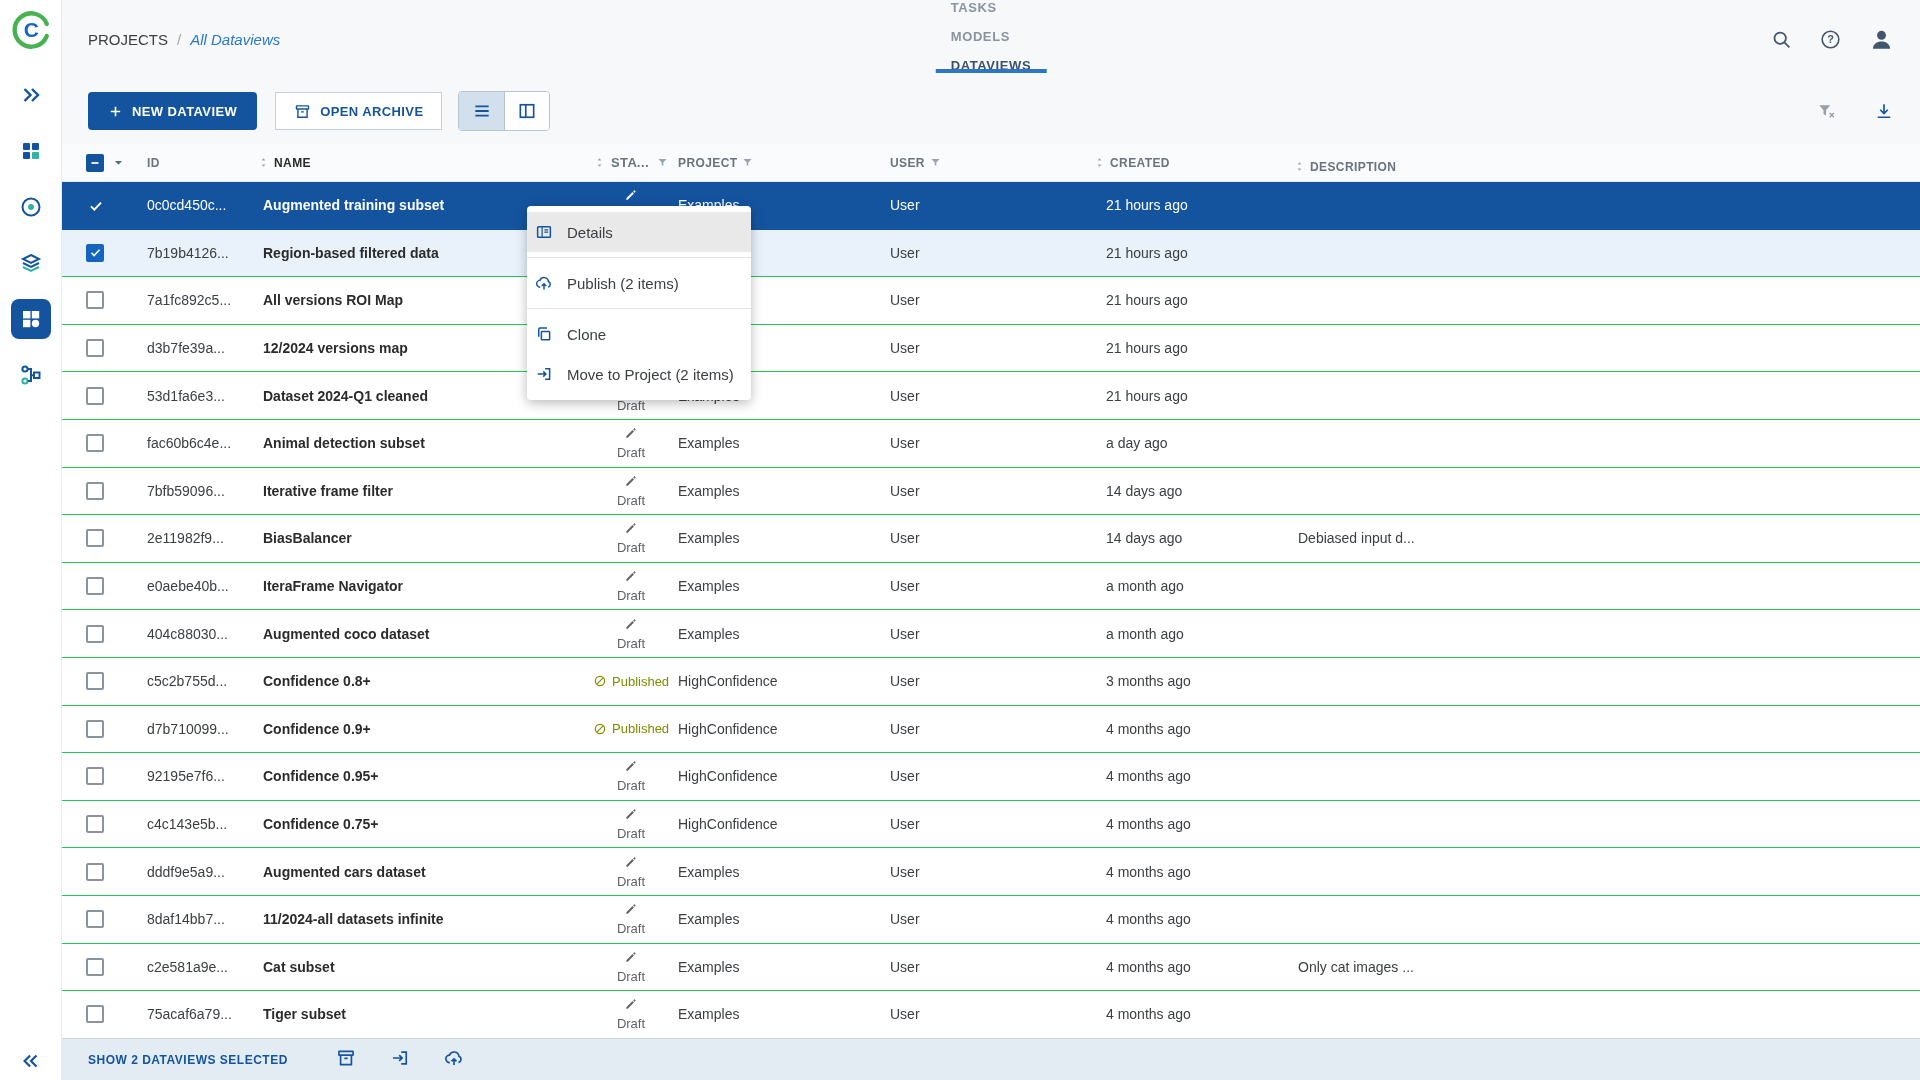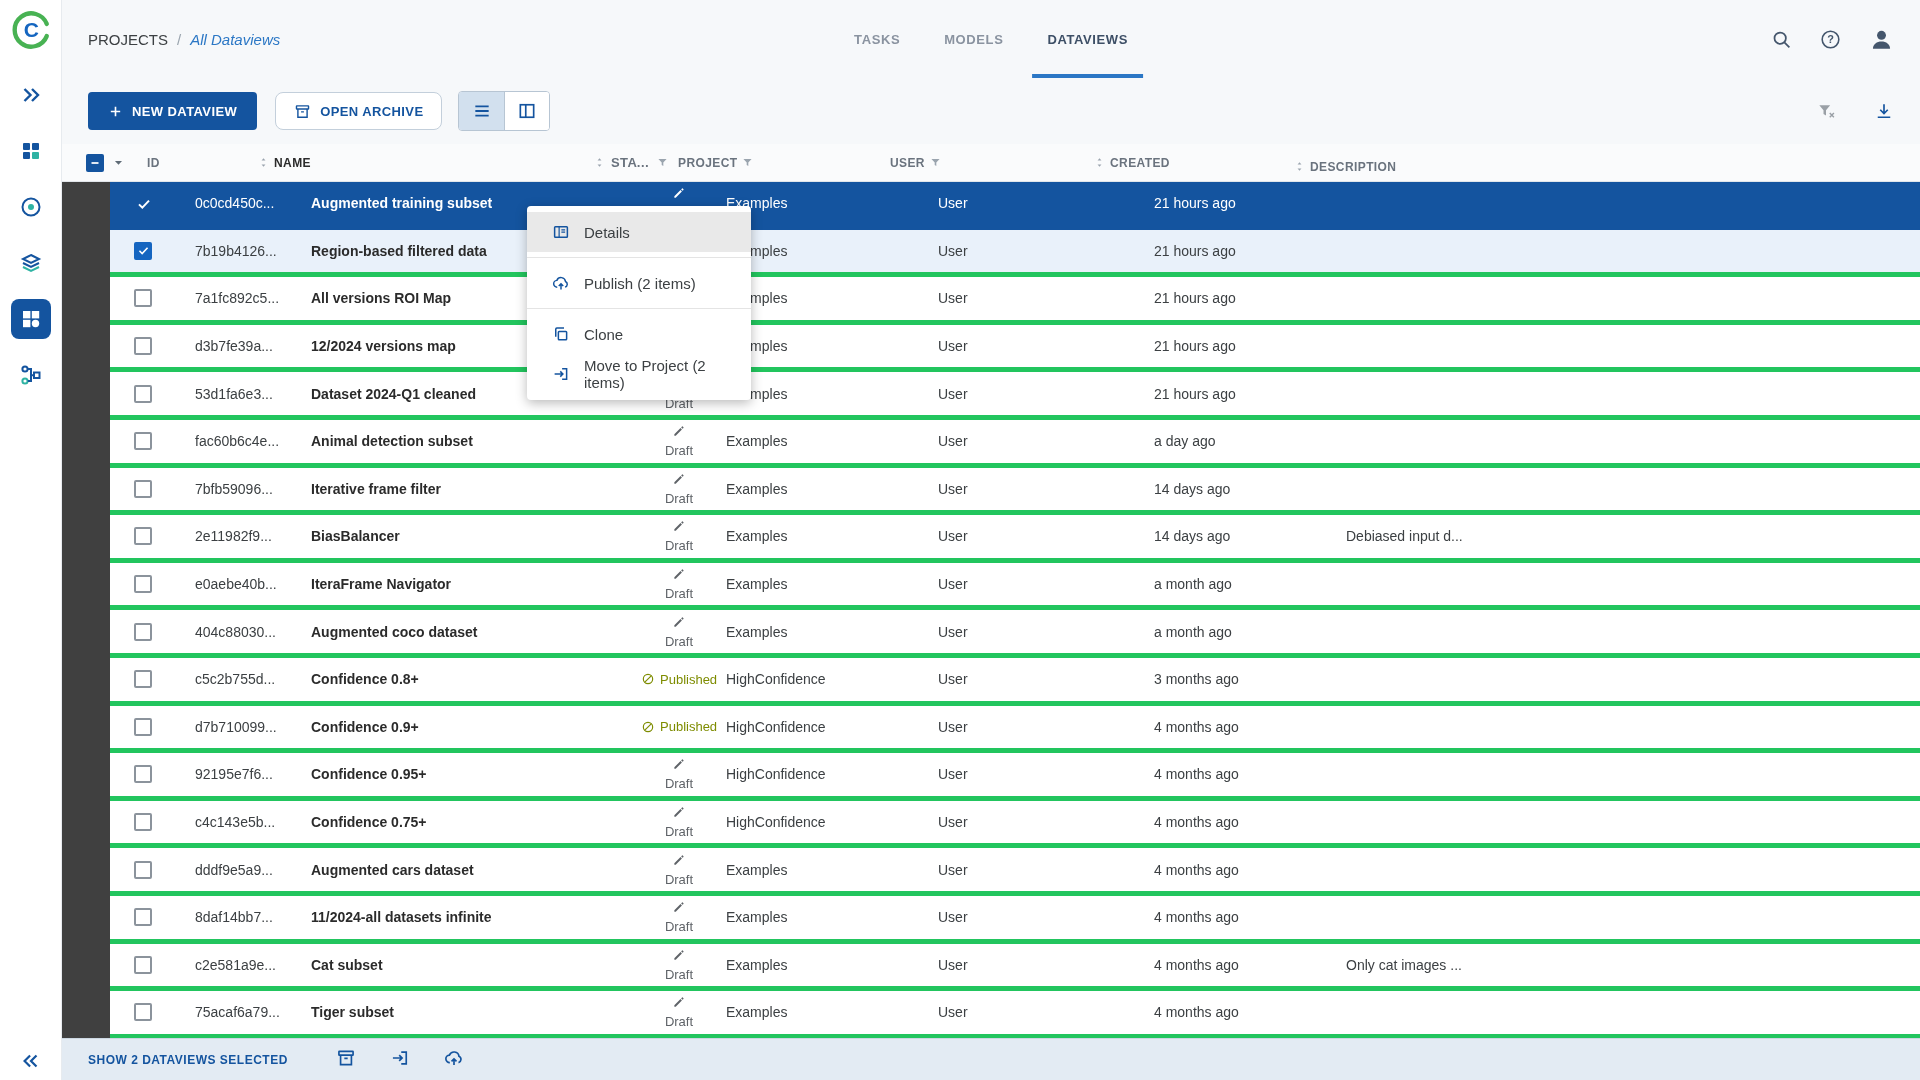--- a/index.html
+++ b/index.html
@@ -19,34 +19,34 @@
   .collapse { margin-top:auto; width:22px; height:22px; color:#14549f; }
 
   
   .main { flex:1; display:flex; flex-direction:column; position:relative; background:#404040; min-width:0; }
 
   .topbar { height:78px; background:#f6f8fa; display:flex; align-items:center; padding:0 26px; position:relative; flex:0 0 auto; }
   .breadcrumb { display:flex; align-items:center; gap:9px; font-size:15px; }
   .crumb-root { color:#3c4043; }
   .crumb-sep { color:#9aa4ae; }
   .crumb-link { color:#2b77c5; cursor:pointer;font-style:italic; }
-  .tabs { position:absolute; left:50%; transform:translateX(-50%); top:0; height:100%; display:flex; gap:14px; }
+  .tabs { position:absolute; left:50%; transform:translateX(-50%); top:0; height:100%; display:flex; gap:14px;flex-direction:column; }
   .tab { display:flex; align-items:center; padding:0 15px; font-size:13px; font-weight:700; letter-spacing:.6px; color:#8a93a0; position:relative; cursor:pointer; }
   .tab.active { color:#3d4f66; }
   .tab.active::after { content:''; position:absolute; left:0; right:0; bottom:0; height:4px; background:#2b77c5; }
   .top-icons { margin-left:auto; display:flex; align-items:center; gap:28px; color:#44566c; }
   .top-icons .icon { width:21px; height:21px; cursor:pointer; }
   .top-icons .avatar { width:25px; height:25px; }
 
   
   .toolbar { height:66px; background:#f6f8fa; display:flex; align-items:center; padding:0 26px; flex:0 0 auto; }
   .btn-primary { height:38px; padding:0 20px; background:#14549f; color:#fff; border:none; border-radius:4px;
     font-family:inherit; font-size:13px; font-weight:700; letter-spacing:.4px; display:flex; align-items:center; gap:9px; cursor:pointer; }
   .btn-primary .icon { width:15px; height:15px; }
-  .btn-outline { height:38px; padding:0 18px; margin-left:18px; background:#fff; color:#14549f; border:1px solid #c3cfdb; border-radius:8px;
+  .btn-outline { height:38px; padding:0 18px; margin-left:18px; background:#fff; color:#14549f; border:1px solid #c3cfdb; border-radius:0;
     font-family:inherit; font-size:13px; font-weight:700; letter-spacing:.4px; display:flex; align-items:center; gap:9px; cursor:pointer; }
   .btn-outline .icon { width:17px; height:17px; }
   .toggle-group { display:flex; margin-left:16px; border:1px solid #b7c5d3; border-radius:4px; overflow:hidden; background:#fff; }
   .toggle { width:45px; height:38px; border:none; background:#fff; display:grid; place-items:center; color:#14549f; cursor:pointer; }
   .toggle + .toggle { border-left:1px solid #b7c5d3; }
   .toggle.active { background:#d2e0ee; }
   .toggle .icon { width:20px; height:20px; }
   .toolbar-right { margin-left:auto; display:flex; align-items:center; gap:38px; }
   .toolbar-right .icon { width:20px; height:20px; cursor:pointer; }
   .gray { color:#9aa0a6; }
@@ -61,21 +61,21 @@
   .c-select { padding-left:24px; gap:6px; }
   .thead .c-id { padding-left:12px; } .thead .c-name { padding-left:2px; }
   .thead .c-status { padding-left:8px; } .thead .c-status .hlabel { max-width:40px; }
   .thead .c-project { padding-left:9px; } .thead .c-user { padding-left:15px; }
   .thead .c-created { padding-left:3px; } .thead .c-desc { padding-left:3px;margin-top:8px; }
   .caret { width:17px; height:17px; color:#5f6b76; }
   .cb-all { width:18px; height:18px; background:#14549f; border-radius:2px; display:grid; place-items:center; color:#fff; }
   .cb-all svg { width:14px; height:14px; }
 
   .tbody { flex:1 1 auto; overflow:hidden; }
-  .trow { height:47.6px; border-bottom:5px solid #22c55e; background:#fff; font-size:14px; color:#3c4043; cursor:pointer;margin-left:48px; }
+  .trow { height:47.6px; border-bottom:1px solid #22c55e; background:#fff; font-size:14px; color:#3c4043; cursor:pointer; }
   .trow.checked { background:#e9f1fa; }
   .trow.selected { background:#14549f; color:#fff; border-color:#14549f; }
   .cell { overflow:hidden; white-space:nowrap; text-overflow:ellipsis; }
   .c-id { padding-left:12px; }
   .c-name { padding-left:8px; font-weight:700; color:#2b2b2b; }
   .trow.selected .c-name { color:#fff; }
   .c-status { padding-left:8px; display:flex; align-items:center; gap:5px; font-size:13px; overflow:visible; }
   .sicon { width:14px; height:14px; }
   .status-draft { color:#5f6368;flex-direction:column; }
   .status-published { color:#7e8c00; }
@@ -92,21 +92,21 @@
   
   .footer { height:42px; background:#e3ebf3; border-top:1px solid #ccd7e2; display:flex; align-items:center; padding:0 26px; flex:0 0 auto; }
   .footer-label { font-size:12px; font-weight:700; color:#14549f; letter-spacing:.5px; cursor:pointer; }
   .footer-actions { display:flex; align-items:center; gap:34px; margin-left:48px; }
   .footer-btn { background:none; border:none; color:#14549f; cursor:pointer; padding:0; }
   .footer-btn .icon { width:20px; height:20px; }
 
   
   .context-menu { position:absolute; left:527px; top:206px; width:224px; background:#fff; border-radius:4px;
     box-shadow:0 3px 12px rgba(0,0,0,.28); padding:6px 0; z-index:20; }
-  .menu-item { height:40px; display:flex; align-items:center; gap:14px; padding:0 25px; font-size:15px; color:#3c4043; cursor:pointer; }
+  .menu-item { height:40px; display:flex; align-items:center; gap:14px; padding:0 8px; font-size:15px; color:#3c4043; cursor:pointer; }
   .menu-item .icon { width:18px; height:18px; color:#14549f; }
   .menu-item.highlighted { background:#e9e9e9; }
   .menu-divider { height:1px; background:#e4e4e4; margin:5px 0; }
 </style>
 </head>
 <body>
 
 <div class="app">
 
   <aside class="sidebar">

